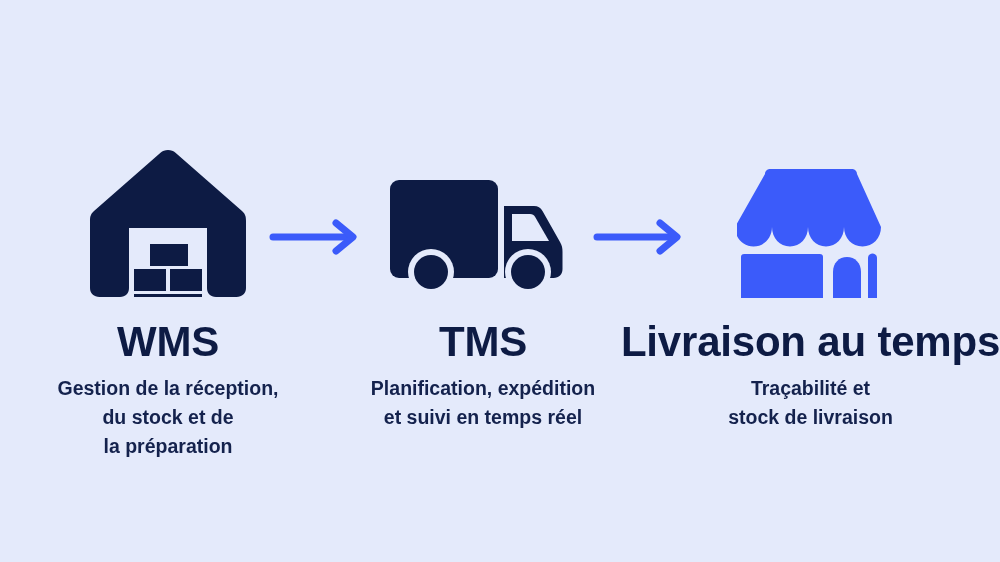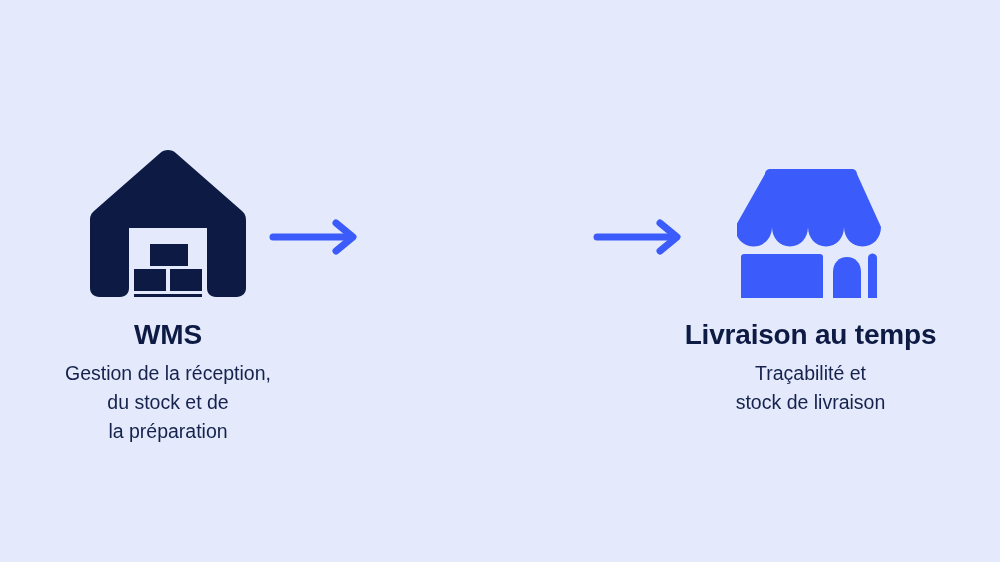--- a/index.html
+++ b/index.html
@@ -38,32 +38,32 @@
   .step-deliv { left: 638px; width: 345px; }
 
   .icon-box {
     height: 158px;
     display: flex;
     align-items: flex-end;
     justify-content: center;
   }
 
   .step-title {
-    font-size: 28px;
+    font-size: 42px;
     font-weight: bold;
     color: #0d1b44;
     letter-spacing: -0.2px;
     margin-top: 22px;
     line-height: 1.05;
     text-align: center;
     white-space: nowrap;
   }
   .step-desc {
     font-size: 19.5px;
-    font-weight: normal;
+    font-weight: bold;
     color: #14224d;
     line-height: 29px;
     text-align: center;
     margin-top: 10px;
     white-space: pre-line;
   }
 
   
   .arrow {
     position: absolute;
@@ -121,20 +121,56 @@
 la préparation</div>
   </div>
 
   <div class="arrow arrow-1">
     <svg width="96" height="40" viewBox="0 0 96 40" aria-label="arrow right">
       <line x1="5" y1="20" x2="78" y2="20" stroke="#3b5bfa" stroke-width="7" stroke-linecap="round"></line>
       <polyline points="68,6 85,20 68,34" fill="none" stroke="#3b5bfa" stroke-width="7" stroke-linecap="round" stroke-linejoin="round"></polyline>
     </svg>
   </div>
 
+  <div class="step step-tms">
+    <div class="icon-box">
+      <svg width="190" height="128" viewBox="0 0 190 128" aria-label="delivery truck">
+
+        <rect x="2" y="10" width="108" height="98" rx="9" fill="#0d1b44"></rect>
+
+        <path fill="#0d1b44" d="
+          M116 36
+          L146 36
+          C150 36 152.5 37.5 154.5 41
+          L172 72
+          C174 75.5 174.5 78 174.5 82
+          L174.5 99
+          C174.5 104.5 171 108 165.5 108
+          L116 108
+          Z"></path>
+
+        <path fill="#e4eafb" d="
+          M124 44
+          L142 44
+          C144.5 44 145.8 44.8 147 46.8
+          L161 71
+          L124 71
+          Z"></path>
+
+        <circle cx="43" cy="102" r="23" fill="#e4eafb"></circle>
+        <circle cx="43" cy="102" r="17" fill="#0d1b44"></circle>
+
+        <circle cx="140" cy="102" r="23" fill="#e4eafb"></circle>
+        <circle cx="140" cy="102" r="17" fill="#0d1b44"></circle>
+      </svg>
+    </div>
+    <div class="step-title">TMS</div>
+    <div class="step-desc">Planification, expédition
+et suivi en temps réel</div>
+  </div>
 
   <div class="arrow arrow-2">
     <svg width="96" height="40" viewBox="0 0 96 40" aria-label="arrow right">
       <line x1="5" y1="20" x2="78" y2="20" stroke="#3b5bfa" stroke-width="7" stroke-linecap="round"></line>
       <polyline points="68,6 85,20 68,34" fill="none" stroke="#3b5bfa" stroke-width="7" stroke-linecap="round" stroke-linejoin="round"></polyline>
     </svg>
   </div>
 
   <div class="step step-deliv">
     <div class="icon-box">

